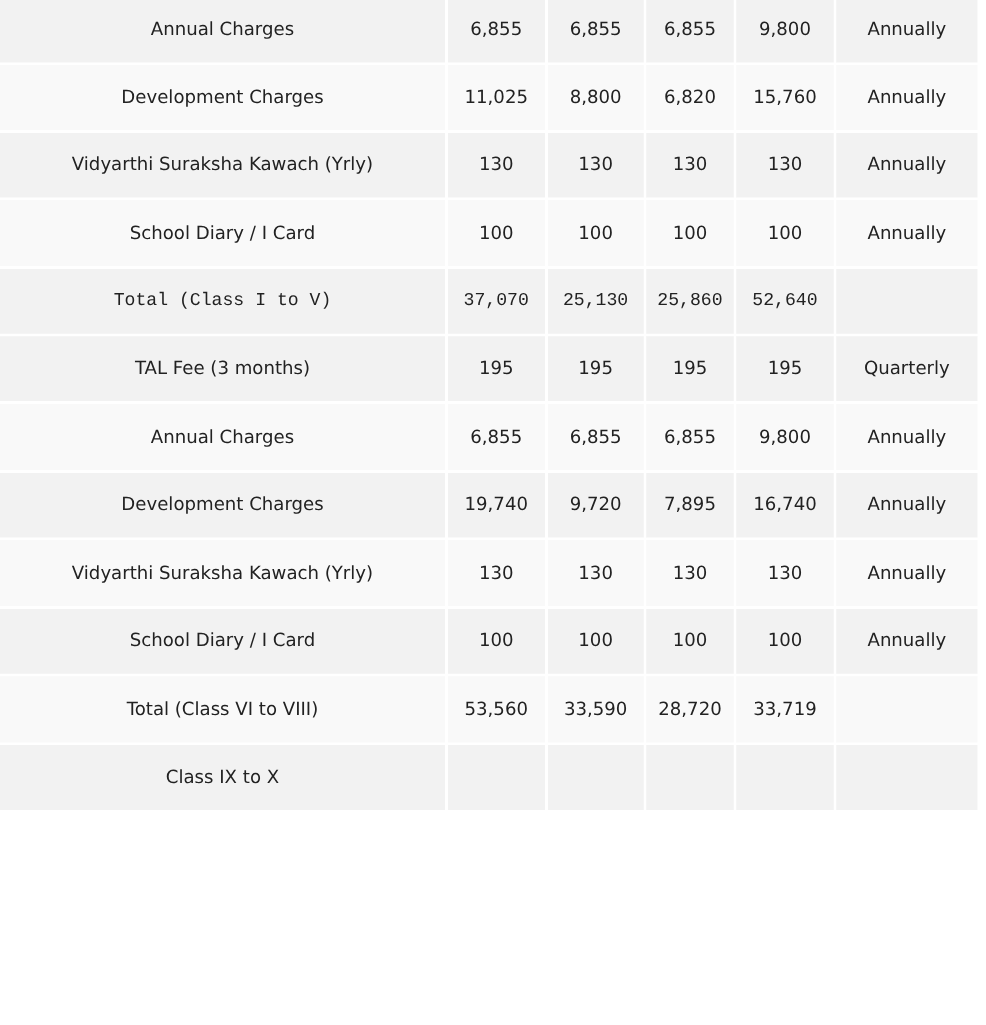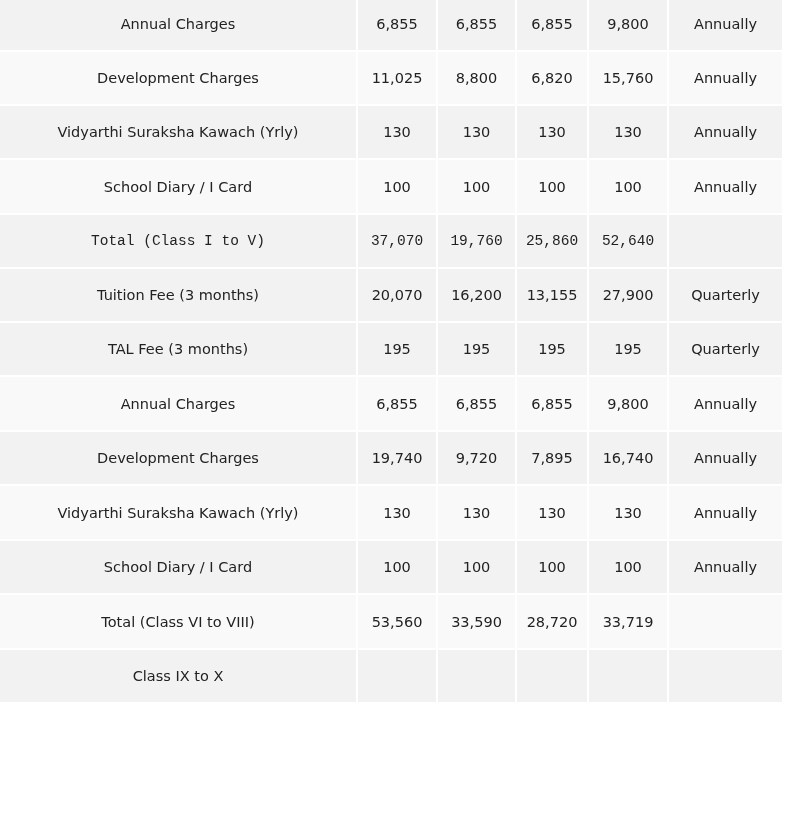--- a/index.html
+++ b/index.html
@@ -71,32 +71,24 @@
     <td>School Diary / I Card</td>
     <td>100</td>
     <td>100</td>
     <td>100</td>
     <td>100</td>
     <td>Annually</td>
   </tr>
       <tr class="odd" style="height: 54px; font-family: Liberation Mono, monospace;">
     <td>Total (Class I to V)</td>
     <td>37,070</td>
-    <td>19,760</td>
+    <td>25,130</td>
     <td>25,860</td>
     <td>52,640</td>
     <td></td>
-  </tr>
-      <tr class="odd" style="height: 54px;">
-    <td>Tuition Fee (3 months)</td>
-    <td>20,070</td>
-    <td>16,200</td>
-    <td>13,155</td>
-    <td>27,900</td>
-    <td>Quarterly</td>
   </tr>
       <tr class="odd" style="height: 54px;">
     <td>TAL Fee (3 months)</td>
     <td>195</td>
     <td>195</td>
     <td>195</td>
     <td>195</td>
     <td>Quarterly</td>
   </tr>
       <tr class="even" style="height: 55px;">

